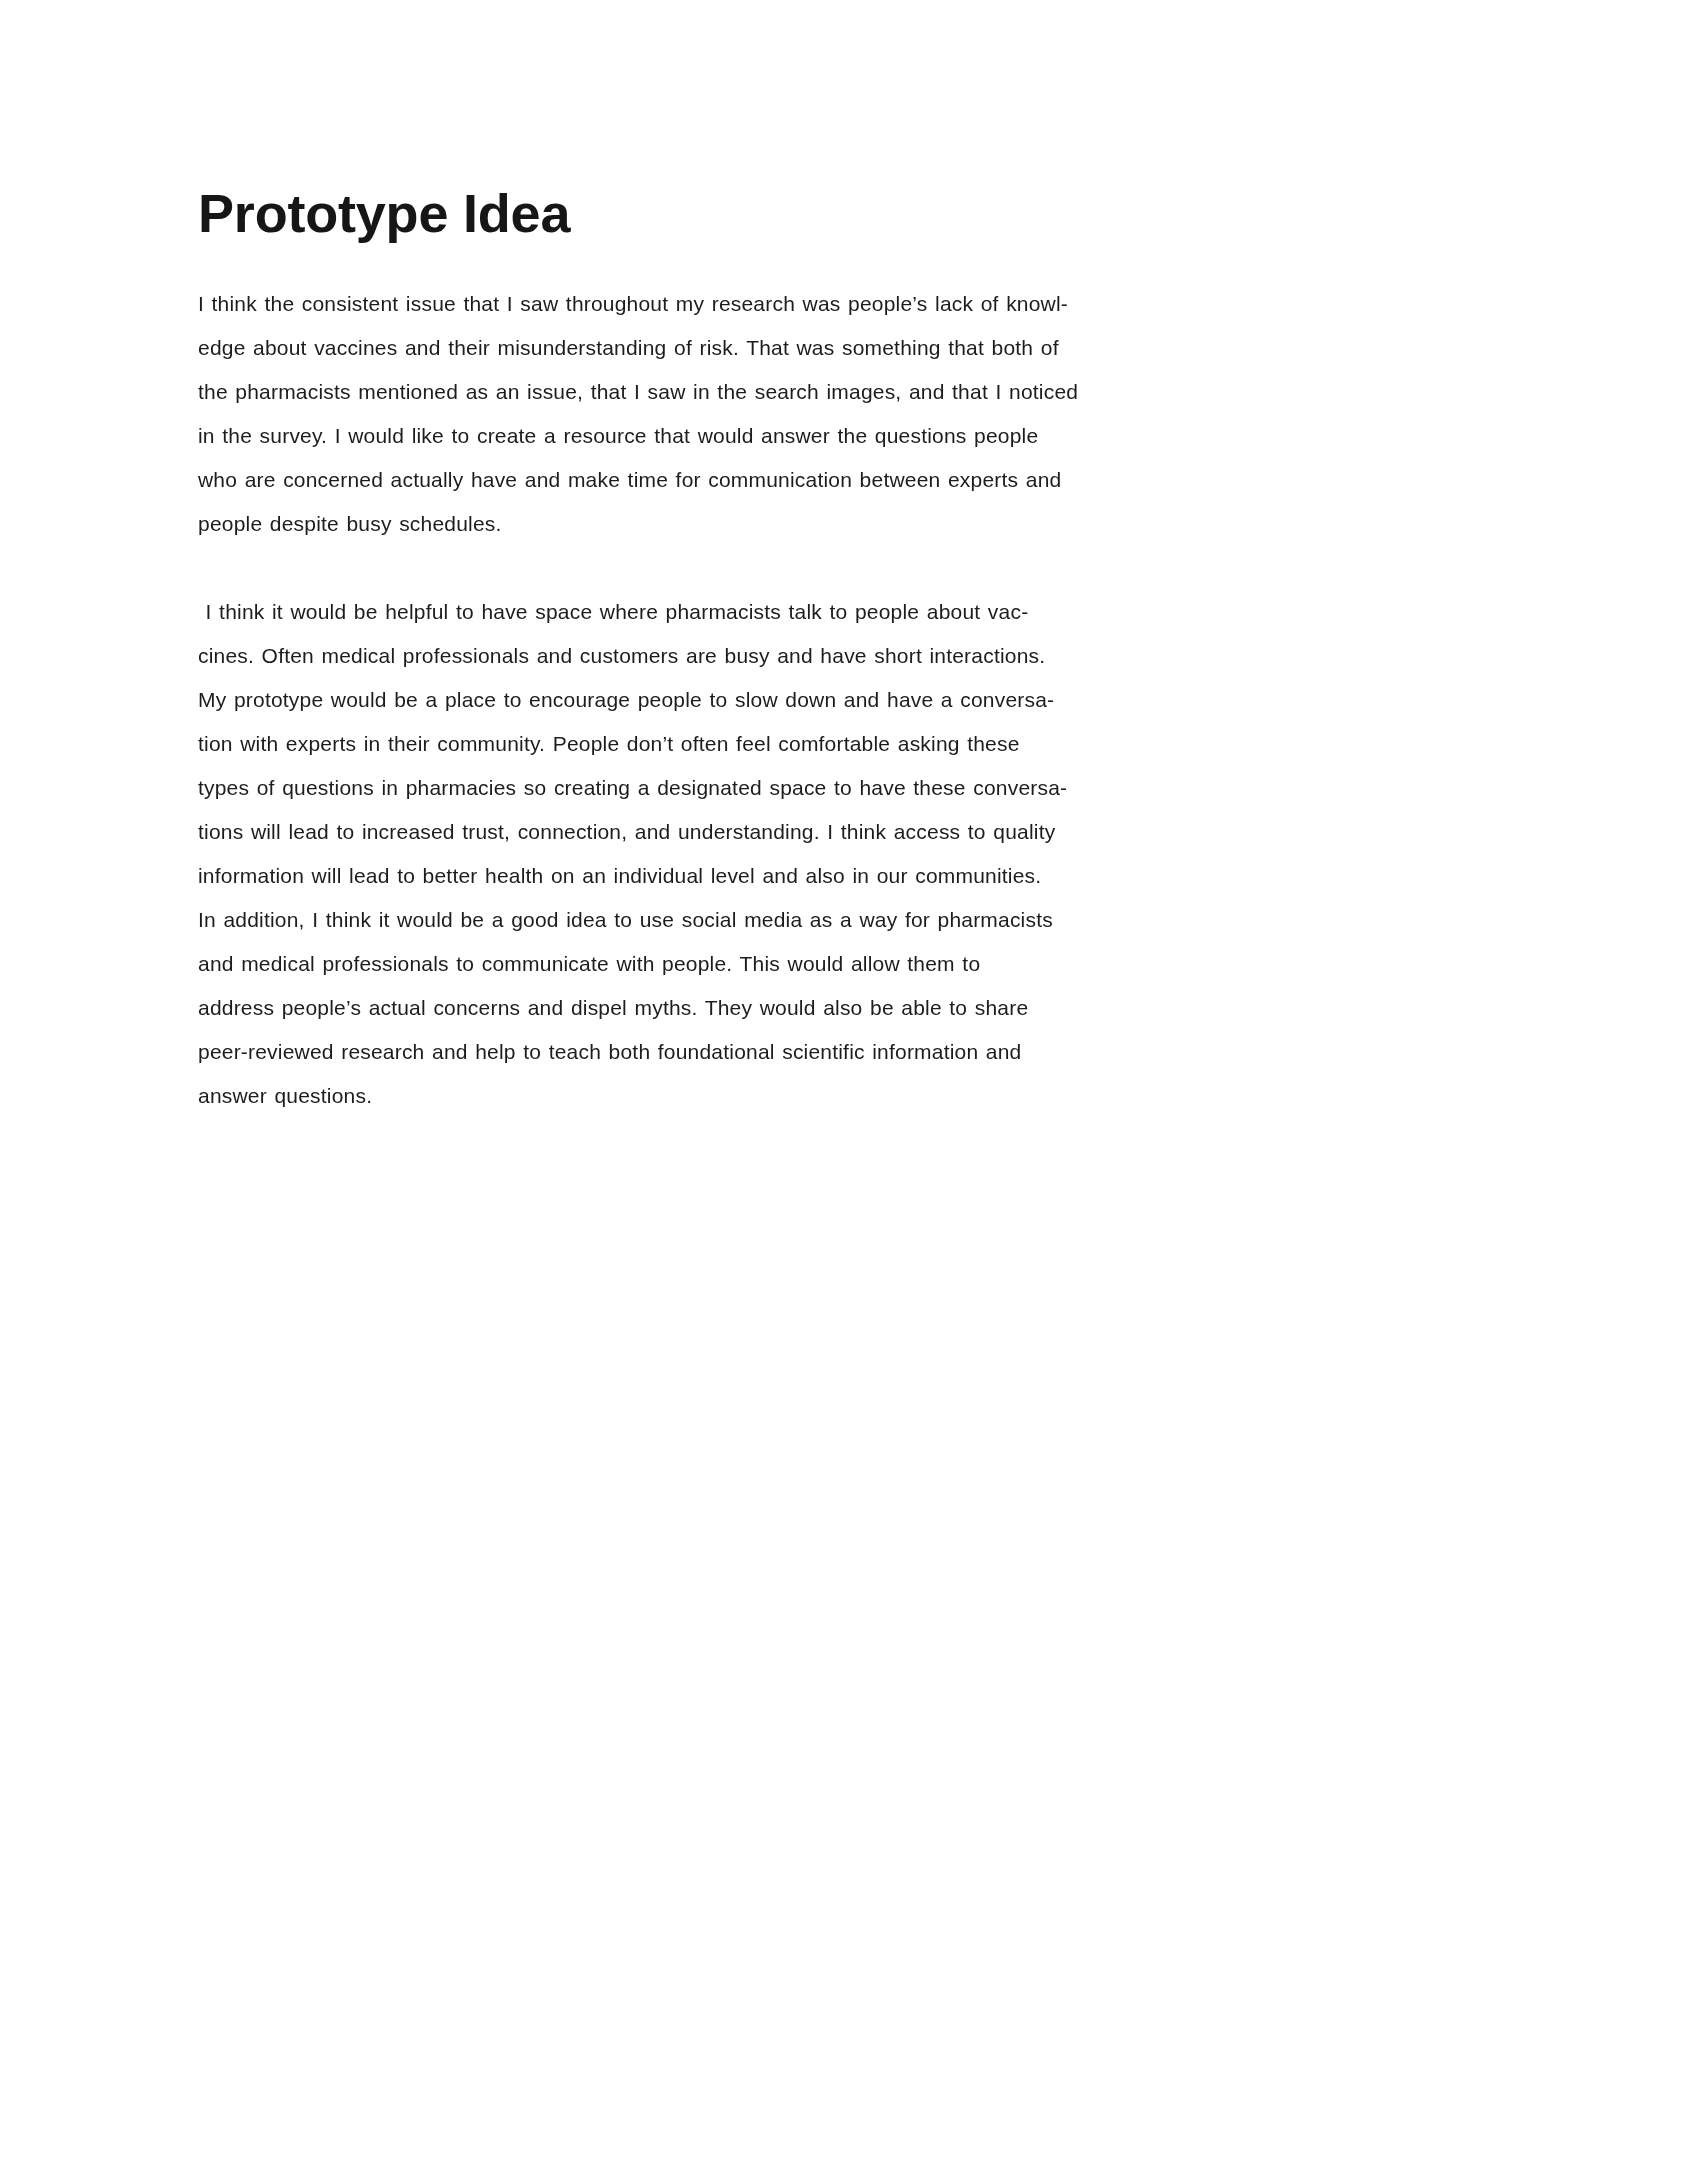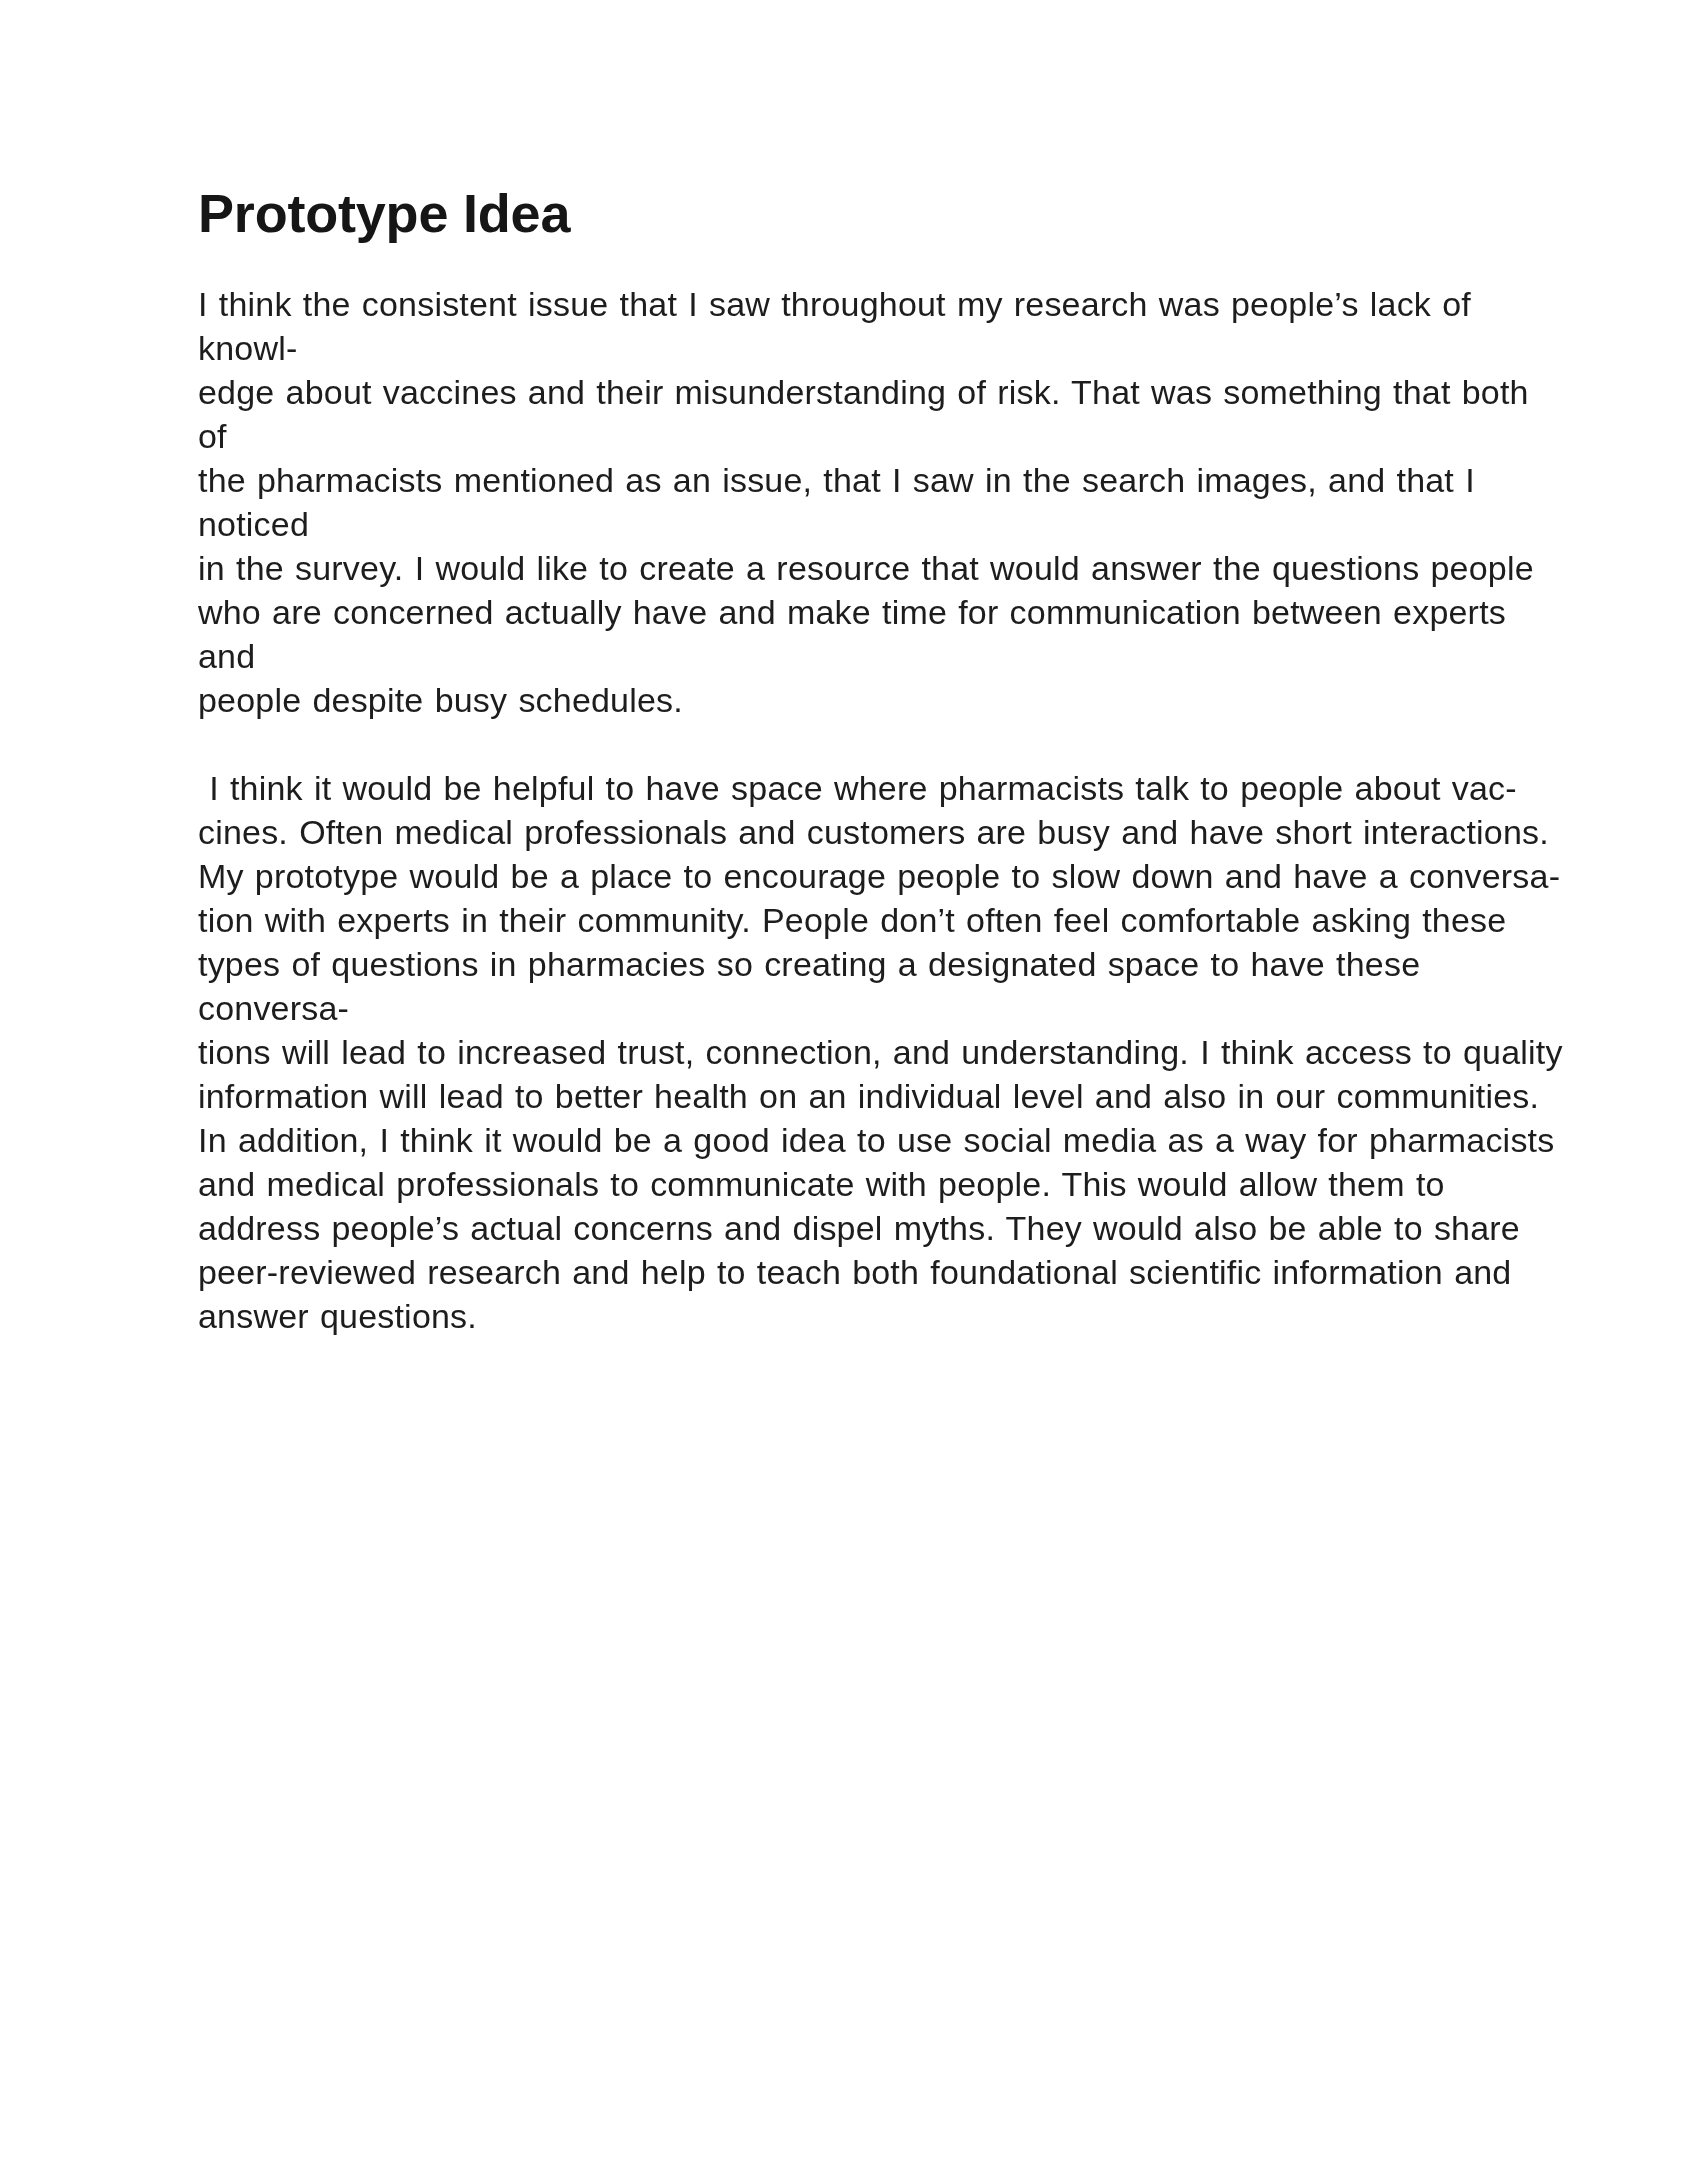--- a/index.html
+++ b/index.html
@@ -24,21 +24,21 @@
   .doc-title {
     margin: 0 0 41px 0;
     font-size: 54px;
     line-height: 55px;
     font-weight: 700;
     letter-spacing: -0.2px;
     color: #161616;
   }
   .para {
     margin: 0 0 44px 0;
-    font-size: 34px;
+    font-size: 21px;
     line-height: 44px;
     letter-spacing: 0.2px;
     word-spacing: 1.5px;
     color: #1d1d1d;
     white-space: pre-wrap; 
   }
 </style>
 </head>
 <body>
 

